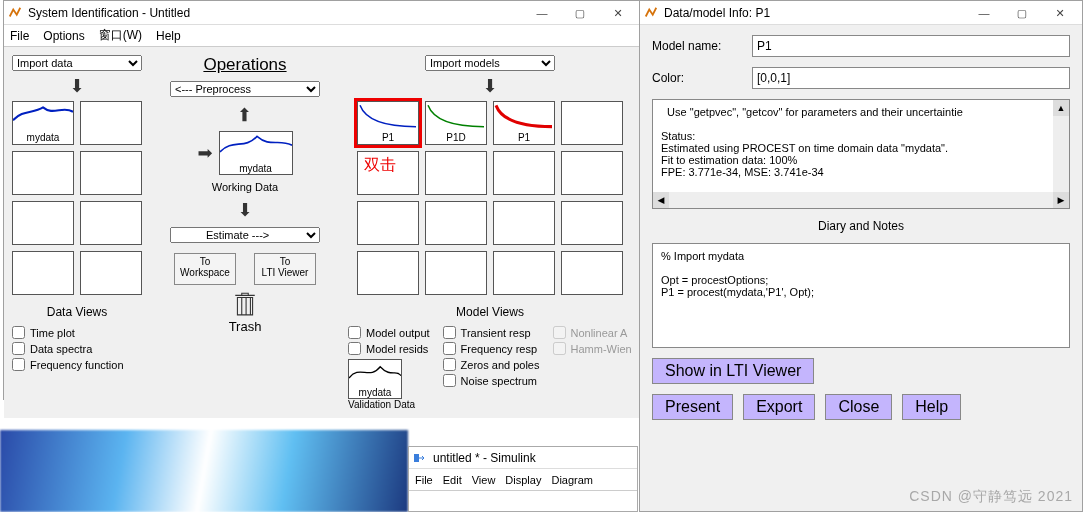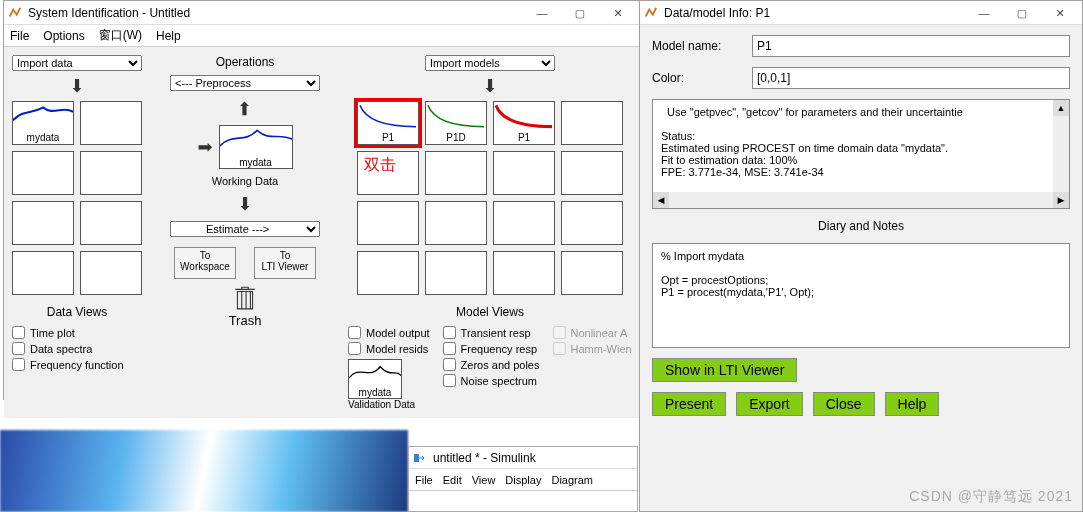--- a/index.html
+++ b/index.html
@@ -16,21 +16,21 @@
 
   
   #sysid { left:3px; top:0; width:638px; height:400px; }
   .slotgrid { display:grid; grid-template-columns:repeat(2,62px); grid-auto-rows:44px; gap:6px; }
   .slotgrid.model { grid-template-columns:repeat(4,62px); }
   .slot { border:1px solid #555; background:#fff; position:relative; display:flex; flex-direction:column; justify-content:flex-end; text-align:center; font-size:10px; }
   .slot .lbl { font-size:10px; padding:1px 0; }
   .slot .wave { flex:1; position:relative; }
   .slot.highlight { outline:3px solid #e00; outline-offset:0; }
   .midcol { display:flex; flex-direction:column; align-items:center; gap:6px; width:166px; }
-  .ops-title { font-size:12px; }
+  .ops-title { font-size:17px;text-decoration:underline; }
   .thumb { border:1px solid #555; background:#fff; width:74px; height:44px; display:flex; flex-direction:column; justify-content:flex-end; align-items:center; font-size:10px; }
   .thumb .wave { flex:1; width:100%; position:relative; }
   .arrow-down, .arrow-right { font-size:18px; color:#333; }
   .smallbtn { border:1px solid #888; background:#f4f4f4; width:62px; height:32px; font-size:10px; text-align:center; padding-top:2px; }
   .chk { display:flex; align-items:center; gap:5px; font-size:11px; margin:3px 0; }
   .chk input { margin:0; }
   .trash { display:flex; flex-direction:column; align-items:center; font-size:13px; gap:2px; }
   .trashcan { width:22px; height:26px; }
   .red-note { color:#e00; font-size:16px; position:absolute; }
 
@@ -40,21 +40,21 @@
   .formrow { display:flex; align-items:center; gap:10px; }
   .formrow label { width:90px; font-size:12px; }
   .formrow input { flex:1; font-size:12px; height:22px; border:1px solid #888; padding:0 4px; background:#fff; }
   .panel { border:1px solid #888; background:#fff; font-family:"Courier New",monospace; font-size:11px; padding:6px 8px; position:relative; }
   .panel.scroll { overflow:auto; height:110px; }
   .scrollbar-v { width:16px; background:#eee; position:absolute; right:0; top:0; bottom:16px; }
   .scrollbar-h { height:16px; background:#eee; position:absolute; left:0; right:0; bottom:0; display:flex; justify-content:space-between; }
   .sb-arrow { width:16px;height:16px;background:#ddd;display:inline-flex;align-items:center;justify-content:center;font-size:9px; }
   .section-title { text-align:center; font-size:12px; margin:0; }
   .btnrow { display:flex; gap:10px; }
-  .btn { border:1px solid #888; background:#84cc16; padding:3px 12px; font-size:14px; }
+  .btn { border:1px solid #888; background:#c4b5fd; padding:3px 12px; font-size:16px; }
 
   
   #bgimg { position:absolute; left:0; top:430px; width:408px; height:82px;
     background:linear-gradient(100deg, #2a4aa8 0%, #5bb4f0 30%, #ffffff 50%, #60bff2 70%, #1c3a80 100%);
     filter:blur(1px); }
   #simulink { position:absolute; left:408px; top:446px; width:230px; height:66px; background:#fff; border:1px solid #aaa; }
   #simulink .titlebar { height:22px; }
   #simulink .menubar { font-size:11px; gap:10px; }
 
   .watermark { position:absolute; right:10px; bottom:6px; color:rgba(120,120,120,.6); font-size:14px; letter-spacing:1px; }

